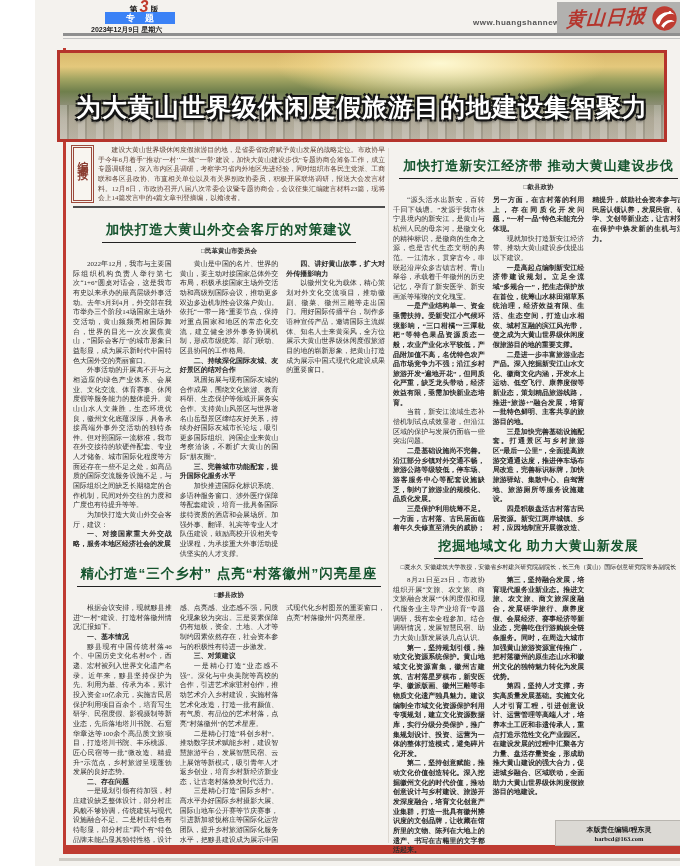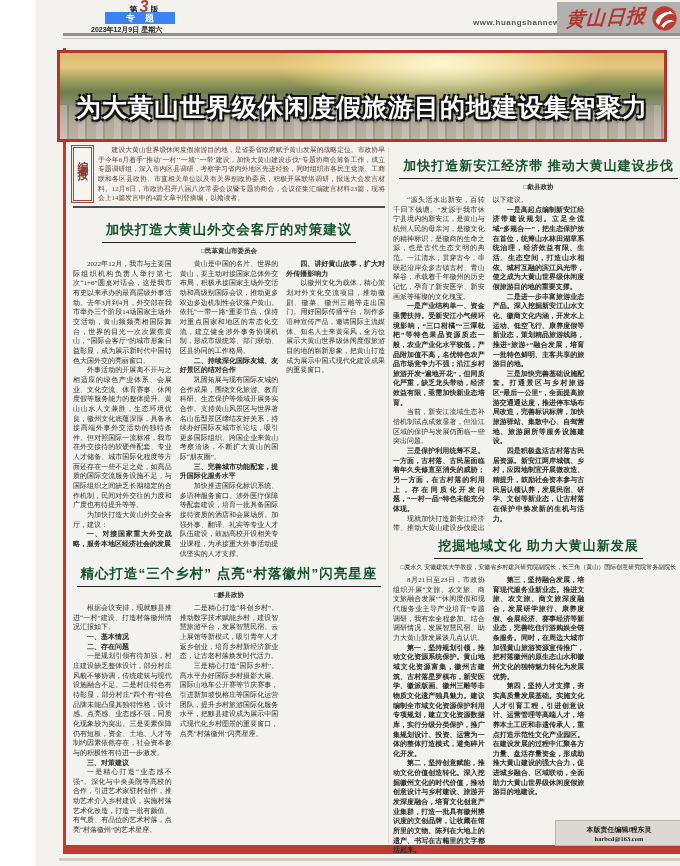--- a/index.html
+++ b/index.html
@@ -124,35 +124,37 @@
       </div>
   </div>
 
   <div class="article a2">
     <h2 class="art-title"><span>加快打造新安江经济带 推动大黄山建设步伐</span></h2>
     <div class="byline">□歙县政协</div>
     <div class="body b2">
         <p class="para">“源头活水出新安，百转千回下钱塘。”发源于我市休宁县境内的新安江，是黄山与杭州人民的母亲河，是徽文化的精神标识，是徽商的生命之源，也是古代生态文明的典范。一江清水，贯穿古今，串联起沿岸众多古镇古村、青山翠谷，承载着千年徽州的历史记忆，孕育了新安医学、新安画派等璀璨的文化瑰宝。</p>
         <p class="para sub">一是产业结构单一、资金亟需扶持。受新安江小气候环境影响，“三口柑橘”“三潭枇杷”等特色果品资源质态一般，农业产业化水平较低，产品附加值不高，名优特色农产品市场竞争力不强；沿江乡村旅游开发“遍地开花”，但同质化严重，缺乏龙头带动，经济效益有限，亟需加快新业态培育。</p>
         <p class="para">当前，新安江流域生态补偿机制试点成效显著，但沿江区域的保护与发展仍面临一些突出问题。</p>
+        <p class="para sub">二是基础设施尚不完善。沿江部分乡镇对外交通不畅，旅游公路等级较低，停车场、游客服务中心等配套设施缺乏，制约了旅游业的规模化、品质化发展。</p>
         <p class="para sub">三是保护利用统筹不足。一方面，古村落、古民居面临着年久失修直至消失的威胁；另一方面，在古村落的利用上，存在同质化开发问题，“一村一品”特色未能充分体现。</p>
         <p class="para">现就加快打造新安江经济带、推动大黄山建设步伐提出以下建议。</p>
         <p class="para sub">一是高起点编制新安江经济带建设规划。立足全流域“多规合一”，把生态保护放在首位，统筹山水林田湖草系统治理，经济效益有限、生活、生态空间，打造山水相依、城村互融的滨江风光带，使之成为大黄山世界级休闲度假旅游目的地的重要支撑。</p>
         <p class="para sub">二是进一步丰富旅游业态产品。深入挖掘新安江山水文化、徽商文化内涵，开发水上运动、低空飞行、康养度假等新业态，策划精品旅游线路，推进“旅游+”融合发展，培育一批特色鲜明、主客共享的旅游目的地。</p>
         <p class="para sub">三是加快完善基础设施配套。打通景区与乡村旅游区“最后一公里”，全面提高旅游交通通达度，推进停车场布局改造，完善标识标牌，加快旅游驿站、集散中心、自驾营地、旅游厕所等服务设施建设。</p>
         <p class="para sub">四是积极盘活古村落古民居资源。新安江两岸城镇、乡村，应因地制宜开展微改造、精提升，鼓励社会资本参与古民居认领认养，发展民宿、研学、文创等新业态，让古村落在保护中焕发新的生机与活力。</p>
       </div>
   </div>
 
   <div class="article a3">
     <h2 class="art-title"><span>精心打造“三个乡村” 点亮“村落徽州”闪亮星座</span></h2>
     <div class="byline">□黟县政协</div>
     <div class="body b3">
         <p class="para">根据会议安排，现就黟县推进“一村”建设、打造村落徽州情况汇报如下。</p>
         <p class="para sub">一、基本情况</p>
+        <p class="para">黟县现有中国传统村落46个、中国历史文化名村6个，西递、宏村被列入世界文化遗产名录。近年来，黟县坚持保护为先、利用为基、传承为本，累计投入资金10亿余元，实施古民居保护利用项目百余个，培育写生研学、民宿度假、影视摄制等新业态，先后落地塔川书院、石窟华章达等100余个高品质文旅项目，打造塔川书院、丰乐桃源、匠心民宿等一批“微改造、精提升”示范点，乡村旅游呈现蓬勃发展的良好态势。</p>
         <p class="para sub">二、存在问题</p>
         <p class="para">一是规划引领有待加强，村庄建设缺乏整体设计，部分村庄风貌不够协调，传统建筑与现代设施融合不足。二是村庄特色有待彰显，部分村庄“四个有”特色品牌未能凸显其独特性格，设计感、点亮感、业态感不强，同质化现象较为突出。三是要素保障仍有短板，资金、土地、人才等制约因素依然存在，社会资本参与的积极性有待进一步激发。</p>
         <p class="para sub">三、对策建议</p>
         <p class="para">一是精心打造“业态感不强”。深化与中央美院等高校的合作，引进艺术家驻村创作，推动艺术介入乡村建设，实施村落艺术化改造，打造一批有颜值、有气质、有品位的艺术村落，点亮“村落徽州”的艺术星座。</p>
         <p class="para">二是精心打造“科创乡村”。推动数字技术赋能乡村，建设智慧旅游平台，发展智慧民宿、云上展馆等新模式，吸引青年人才返乡创业，培育乡村新经济新业态，让古老村落焕发时代活力。</p>
         <p class="para">三是精心打造“国际乡村”。高水平办好国际乡村摄影大展、国际山地车公开赛等节庆赛事，引进新加坡悦榕庄等国际化运营团队，提升乡村旅游国际化服务水平，把黟县建设成为展示中国式现代化乡村图景的重要窗口，点亮“村落徽州”闪亮星座。</p>
       </div>
   </div>
 
   <div class="article a4">

